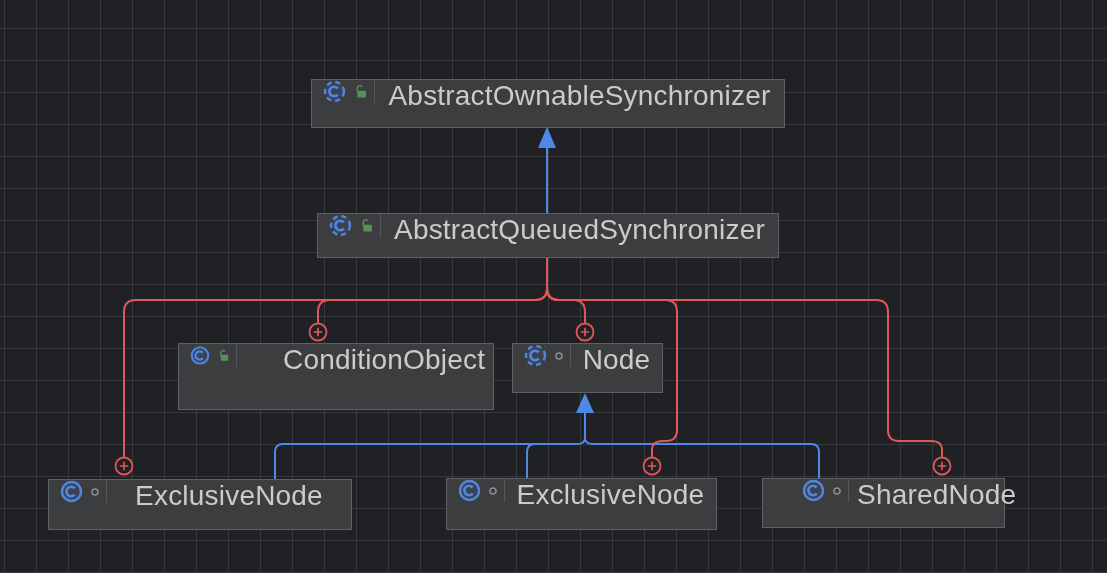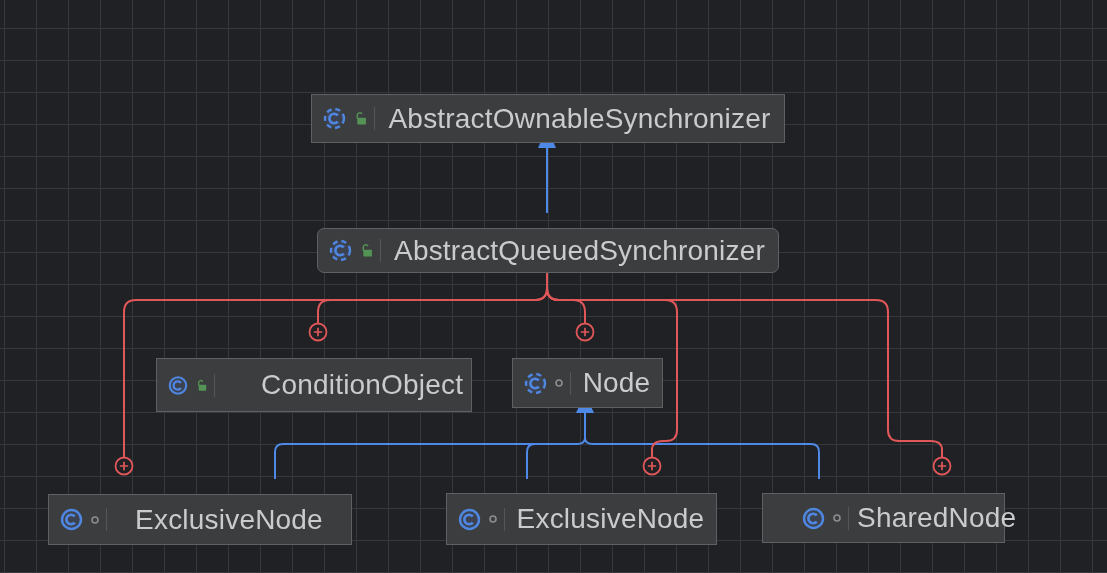--- a/index.html
+++ b/index.html
@@ -18,42 +18,42 @@
     background-position:4px 28px;
     font-family:"Liberation Sans", sans-serif;
   }
   .edges{position:absolute;left:0;top:0;z-index:1;}
   .edge-blue{stroke:var(--edge-blue);stroke-width:2;fill:none;}
   .edge-red{stroke:var(--edge-red);stroke-width:2;fill:none;}
   .arrow-blue{fill:var(--edge-blue);stroke:none;}
   .plus-marker circle{fill:var(--bg);stroke:var(--edge-red);stroke-width:1.8;}
   .plus-marker path{stroke:var(--edge-red);stroke-width:1.7;fill:none;}
   .node{
-    position:absolute;z-index:2;display:flex;align-items:center;
+    position:absolute;z-index:2;display:flex;align-items:flex-start;
     background:var(--node-bg);border:1px solid var(--node-border);
-    box-sizing:border-box;color:var(--text);margin-top:15px;
+    box-sizing:border-box;color:var(--text);
   }
   .node .icons{
     display:flex;align-items:center;gap:7px;
     padding:0 6px 0 11px;min-width:58px;box-sizing:border-box;
     border-right:1px solid var(--node-divider);
   }
   .node .label{
     flex:1;display:flex;align-items:center;justify-content:center;
     font-size:28px;white-space:nowrap;padding:0 8px;letter-spacing:0.2px;
   }
   .cls-ring{stroke:var(--icon-blue);fill:rgba(70,110,200,0.12);}
   .cls-ring.dashed{stroke-dasharray:3.6 2.7;}
   .cls-c{stroke:var(--icon-blue);fill:none;}
   .lock-body{fill:var(--icon-green);}
   .lock-shackle{stroke:var(--icon-green);fill:none;}
   .pkg-dot{stroke:var(--icon-gray);fill:none;}
   .n-aos{left:311px;top:79px;width:474px;height:49px;}
-  .n-aqs{left:317px;top:213px;width:462px;height:45px;border-radius:7px;}
-  .n-co {left:156px;top:343px;width:316px;height:54px;gap:38px;}
+  .n-aqs{left:317px;top:213px;width:462px;height:45px;}
+  .n-co {left:178px;top:343px;width:316px;height:67px;gap:38px;}
   .n-node{left:512px;top:343px;width:151px;height:50px;}
   .n-cn {left:48px; top:479px;width:304px;height:51px;}
   .n-en {left:446px;top:478px;width:271px;height:52px;}
   .n-sn {left:762px;top:478px;width:243px;height:50px;padding-left:28px;}
 </style>
 </head>
 <body>
 
 <div class="canvas">
 

